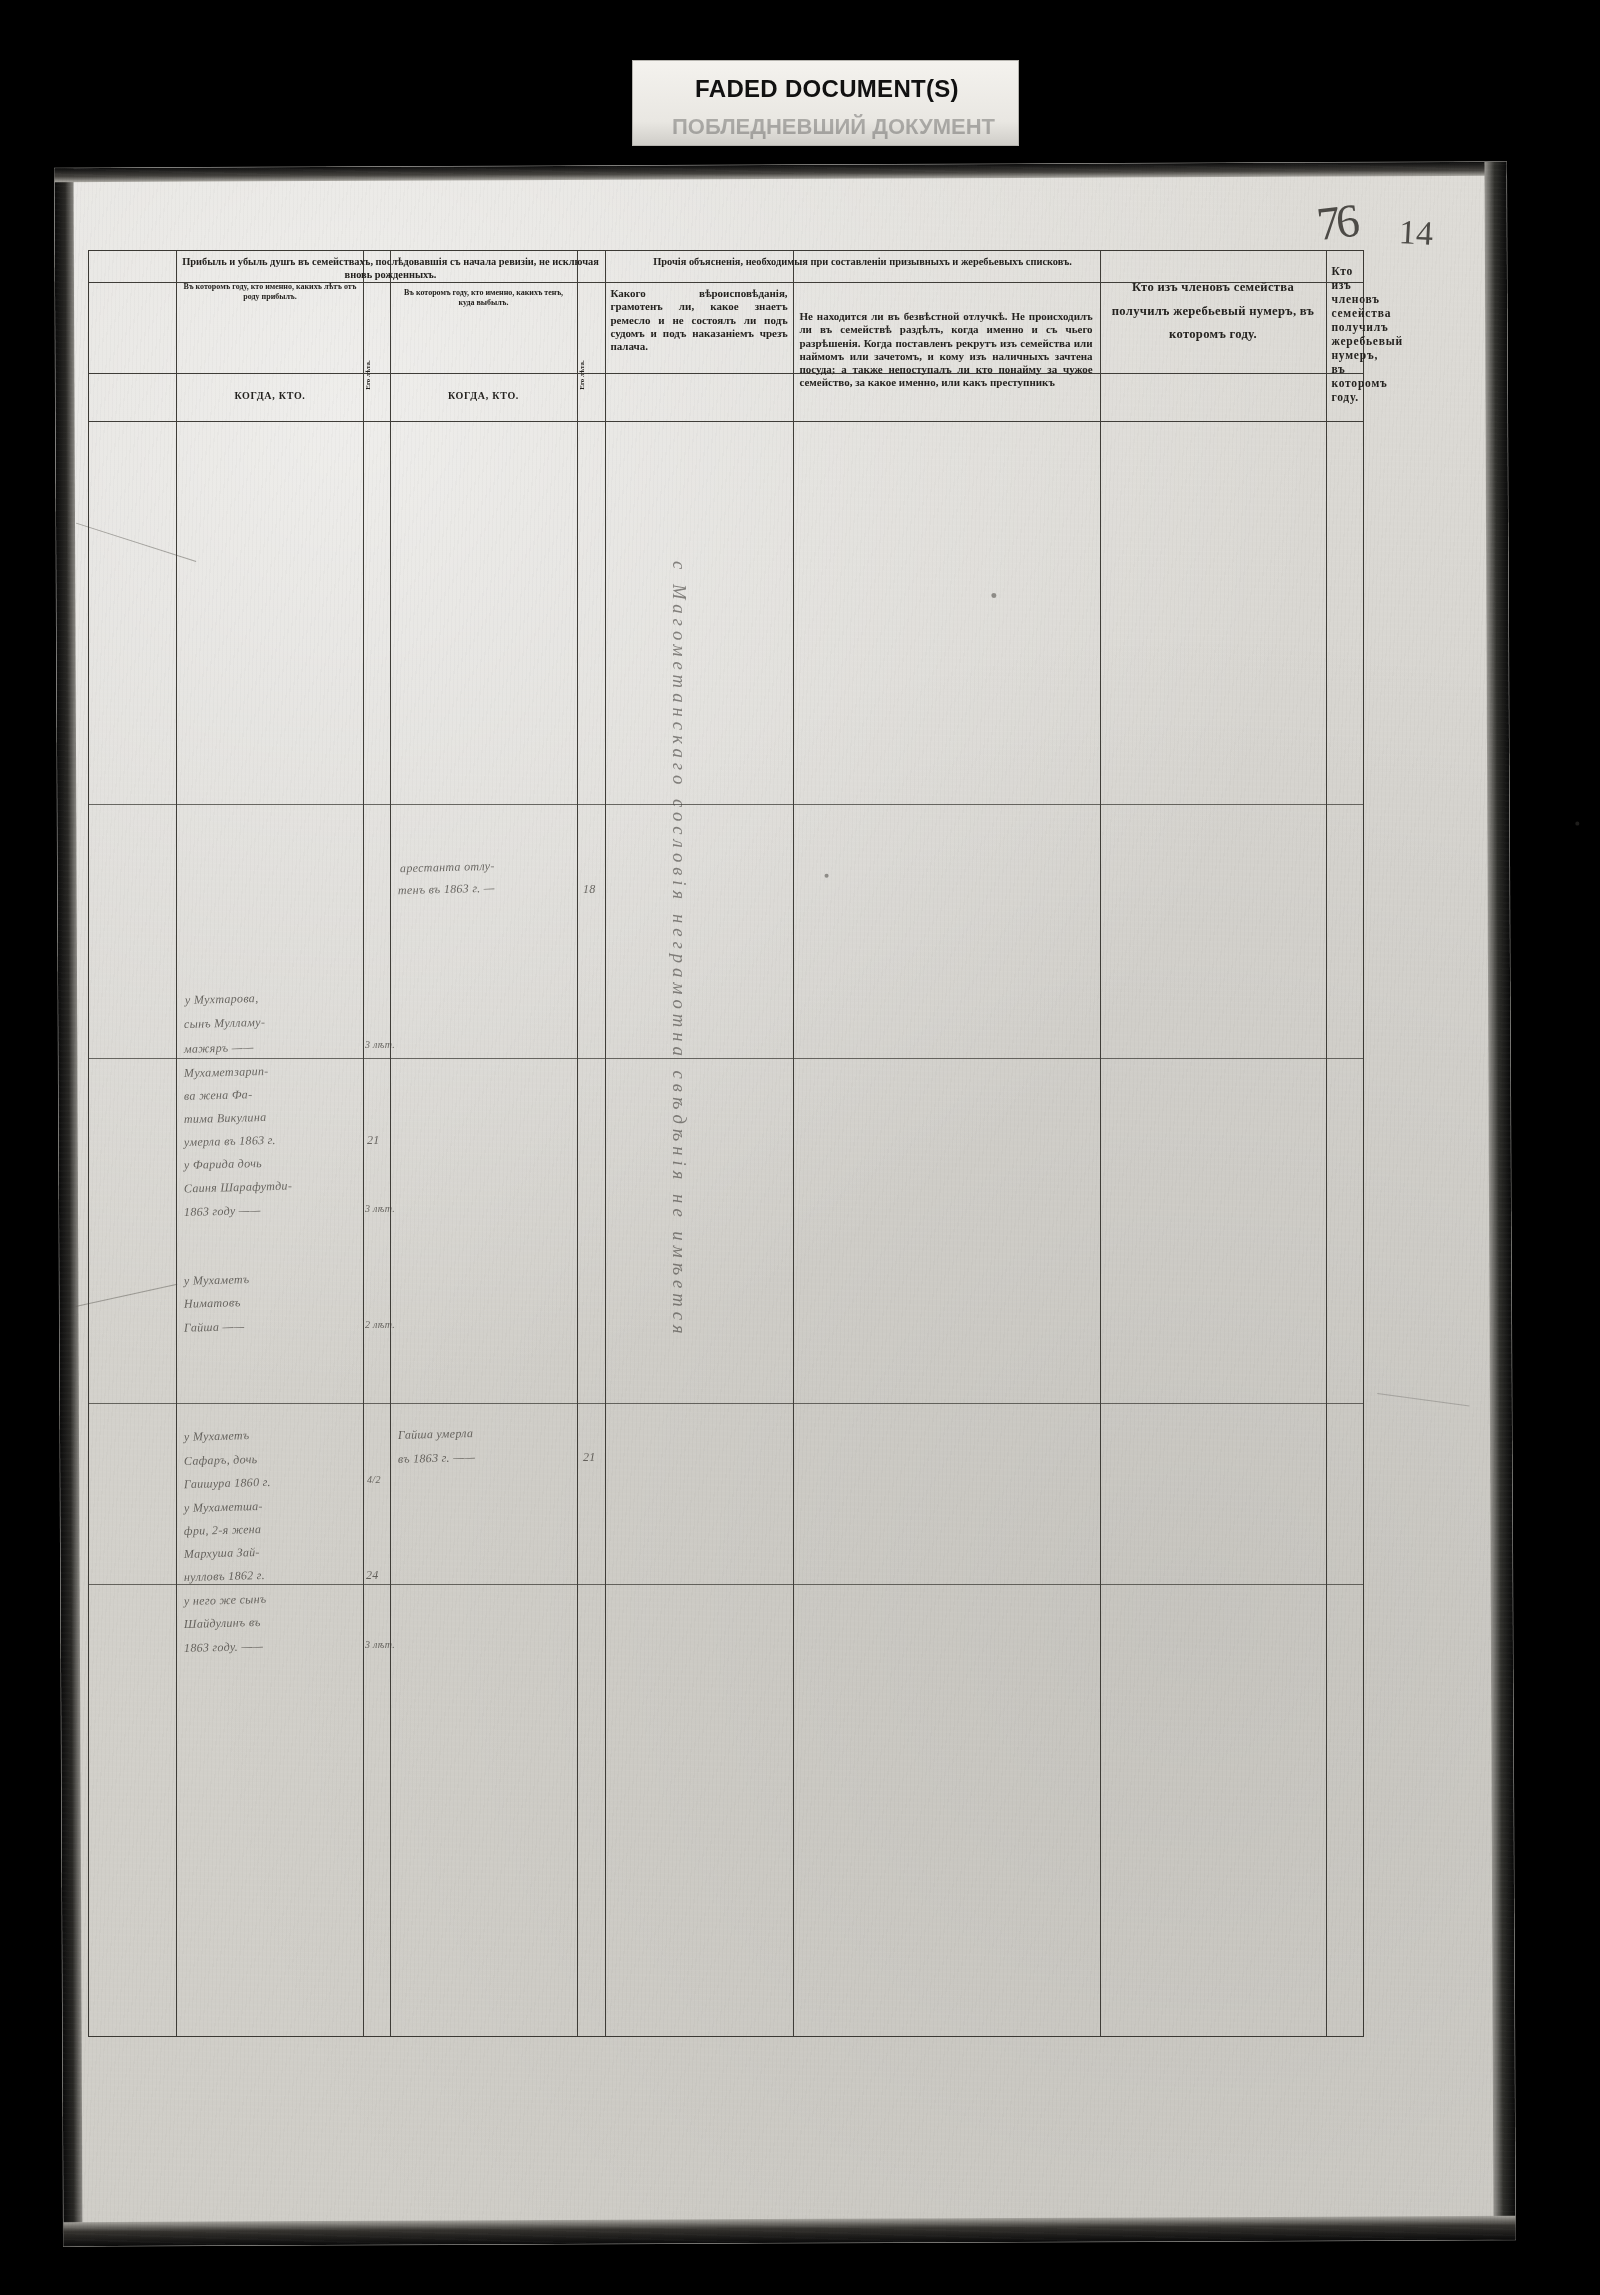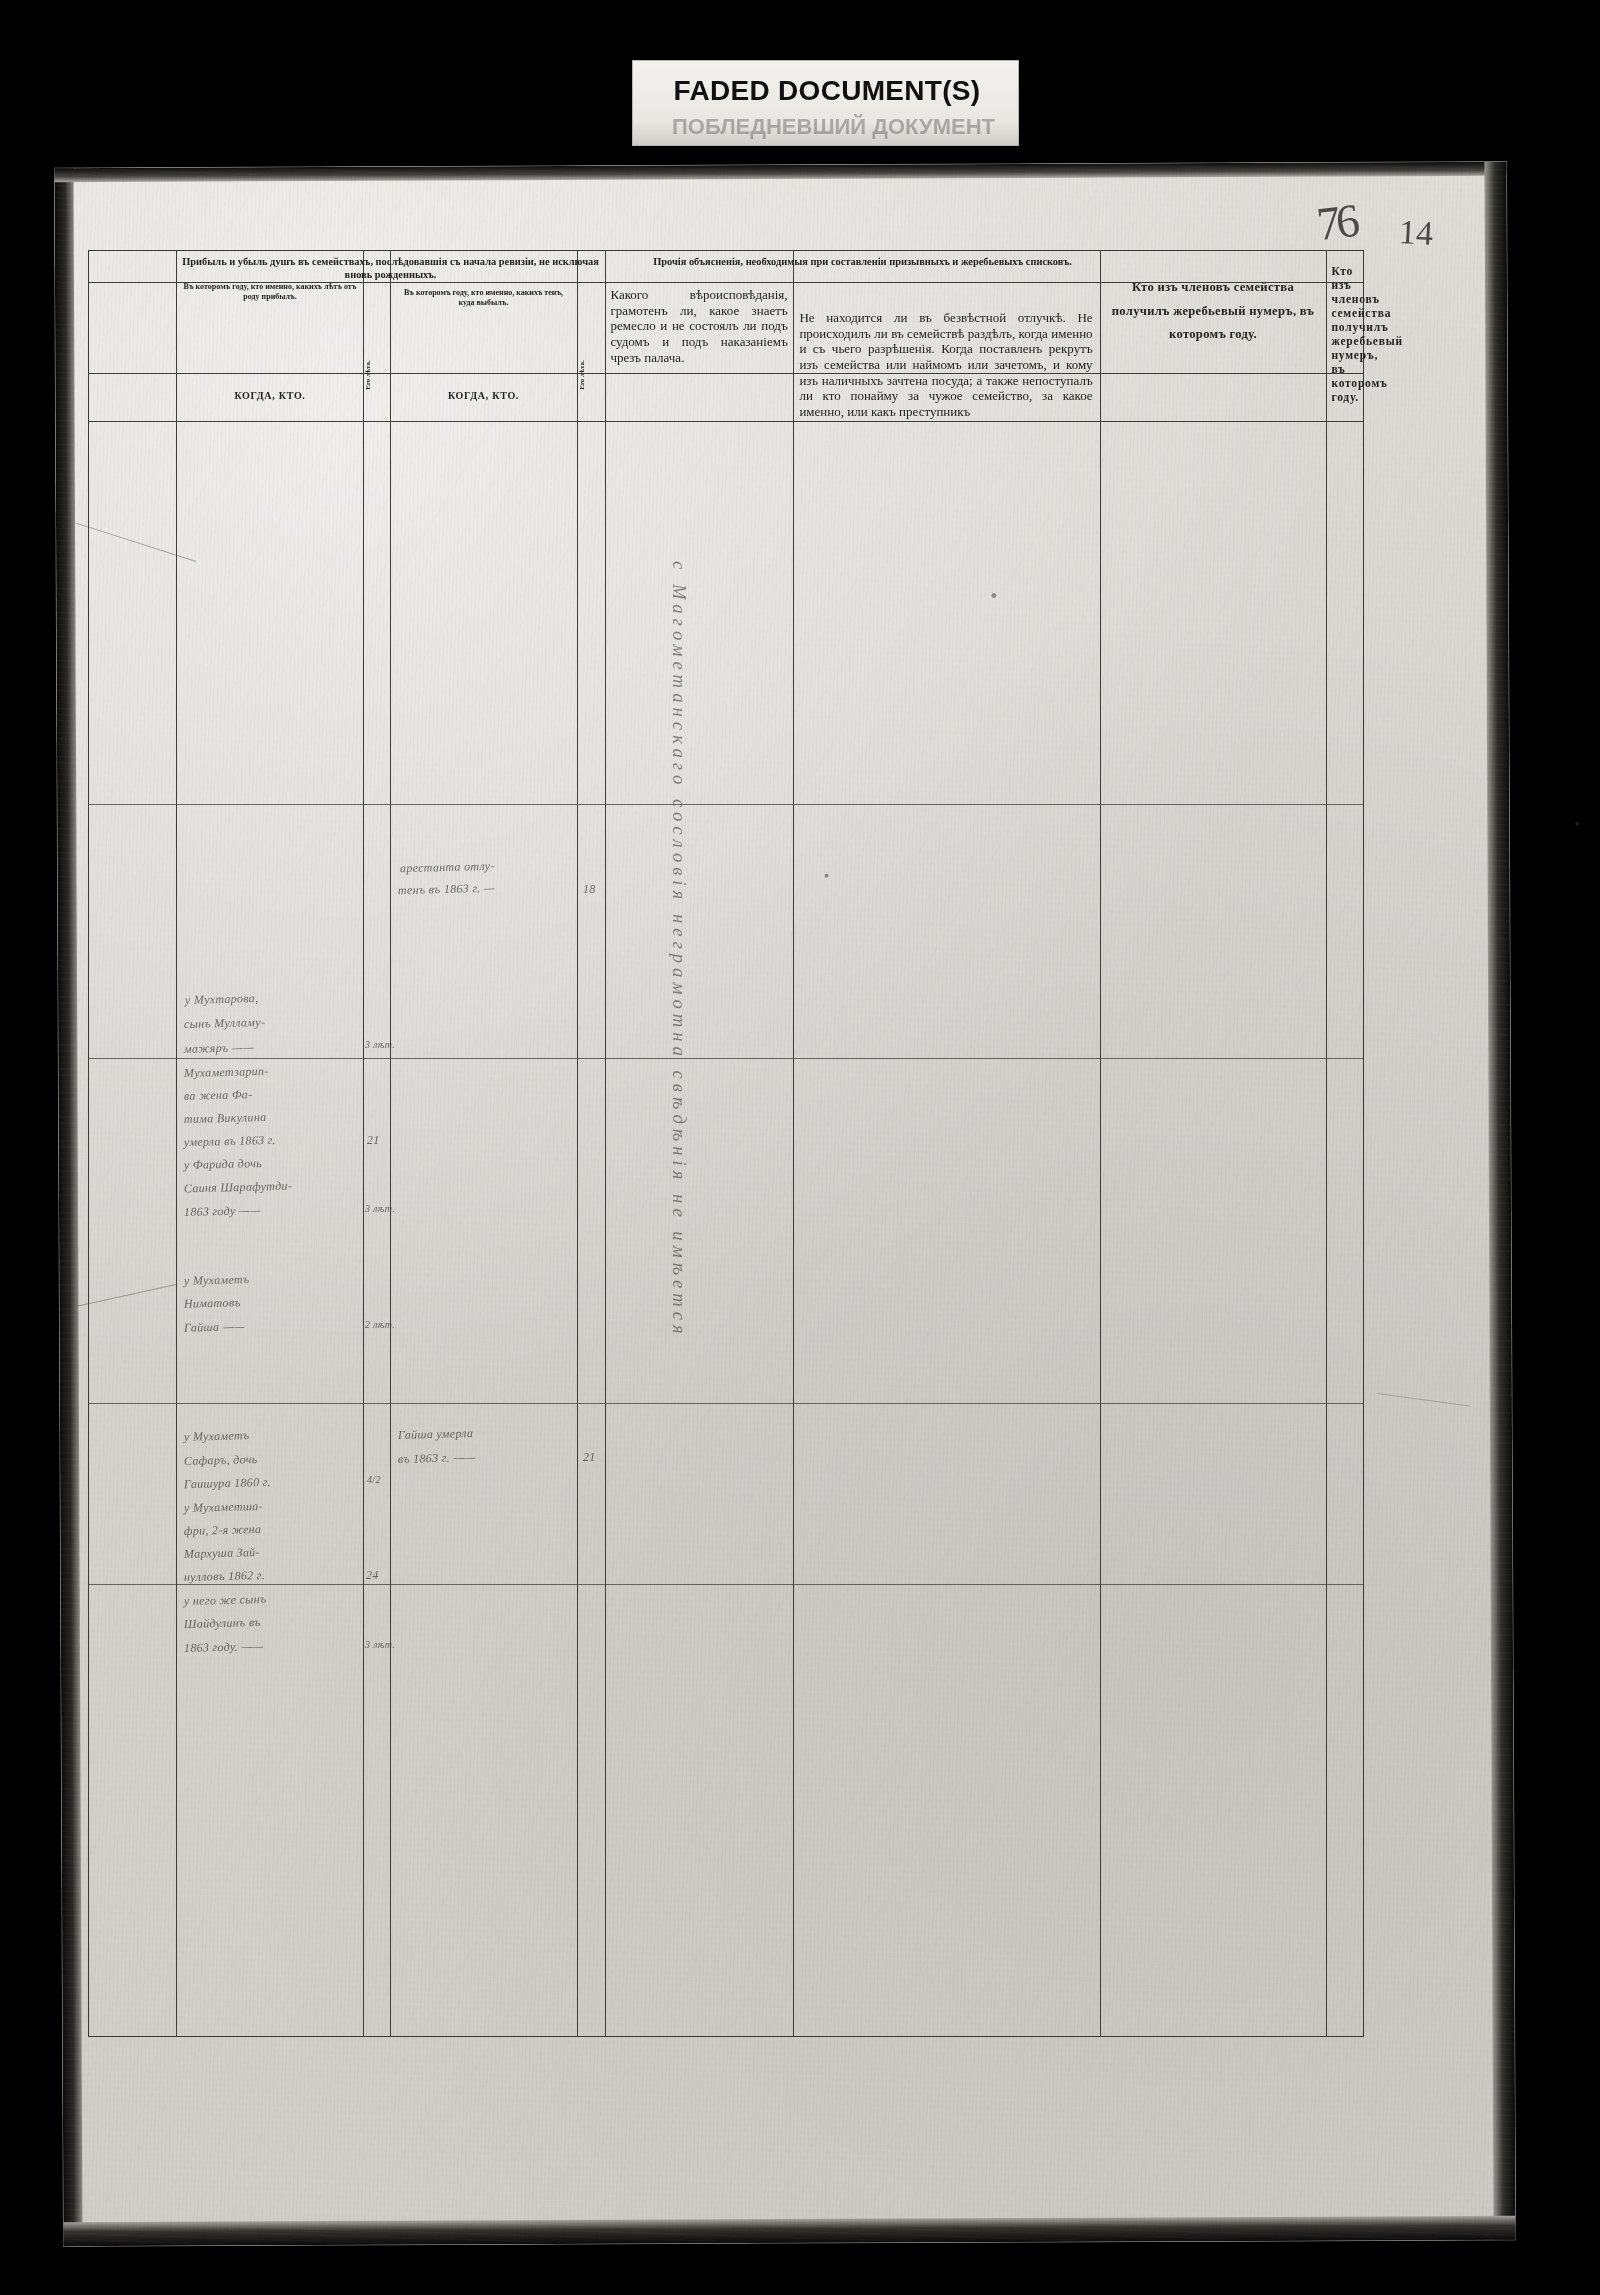--- a/index.html
+++ b/index.html
@@ -65,21 +65,21 @@
     border: 0.5px solid #b6b4af;
     box-shadow: 0 2.2px 8.8px rgba(0,0,0,0.55);
     overflow: hidden;
   }
   #banner-line1 {
     position: absolute;
     top: 14.3px; left: 3px; right: 0;
     text-align: center;
     font-family: "Liberation Sans", sans-serif;
     font-weight: bold;
-    font-size: 28px;
+    font-size: 24px;
     letter-spacing: 0.3px;
     color: #111;
   }
   #banner-line2 {
     position: absolute;
     top: 53px; left: 0; right: 0;
     text-align: center;
     font-family: "Liberation Sans", sans-serif;
     font-weight: bold;
     font-size: 22px;
@@ -124,21 +124,21 @@
     box-sizing: border-box;
     padding: 3.3px 4.4px;
     text-align: center;
     color: #24221f;
     font-family: "Liberation Serif", serif;
     line-height: 1.22;
   }
   .hdr.top   { font-size: 10.4px; font-weight: bold; }
   .hdr.mid   { font-size: 10px; font-weight: bold; }
   .hdr.small { font-size: 8px; font-weight: bold; }
-  .hdr.tiny  { font-size: 13px; font-weight: normal; line-height: 1.2; text-align: justify; }
+  .hdr.tiny  { font-size: 11px; font-weight: bold; line-height: 1.2; text-align: justify; }
   .hdr.big   { font-size: 11.5px; font-weight: bold; letter-spacing: 0.8px; }
 
   .vert {
     position: absolute;
     box-sizing: border-box;
     width: 82px;
     text-align: center;
     font-size: 6.9px;
     font-weight: bold;
     color: #24221f;

